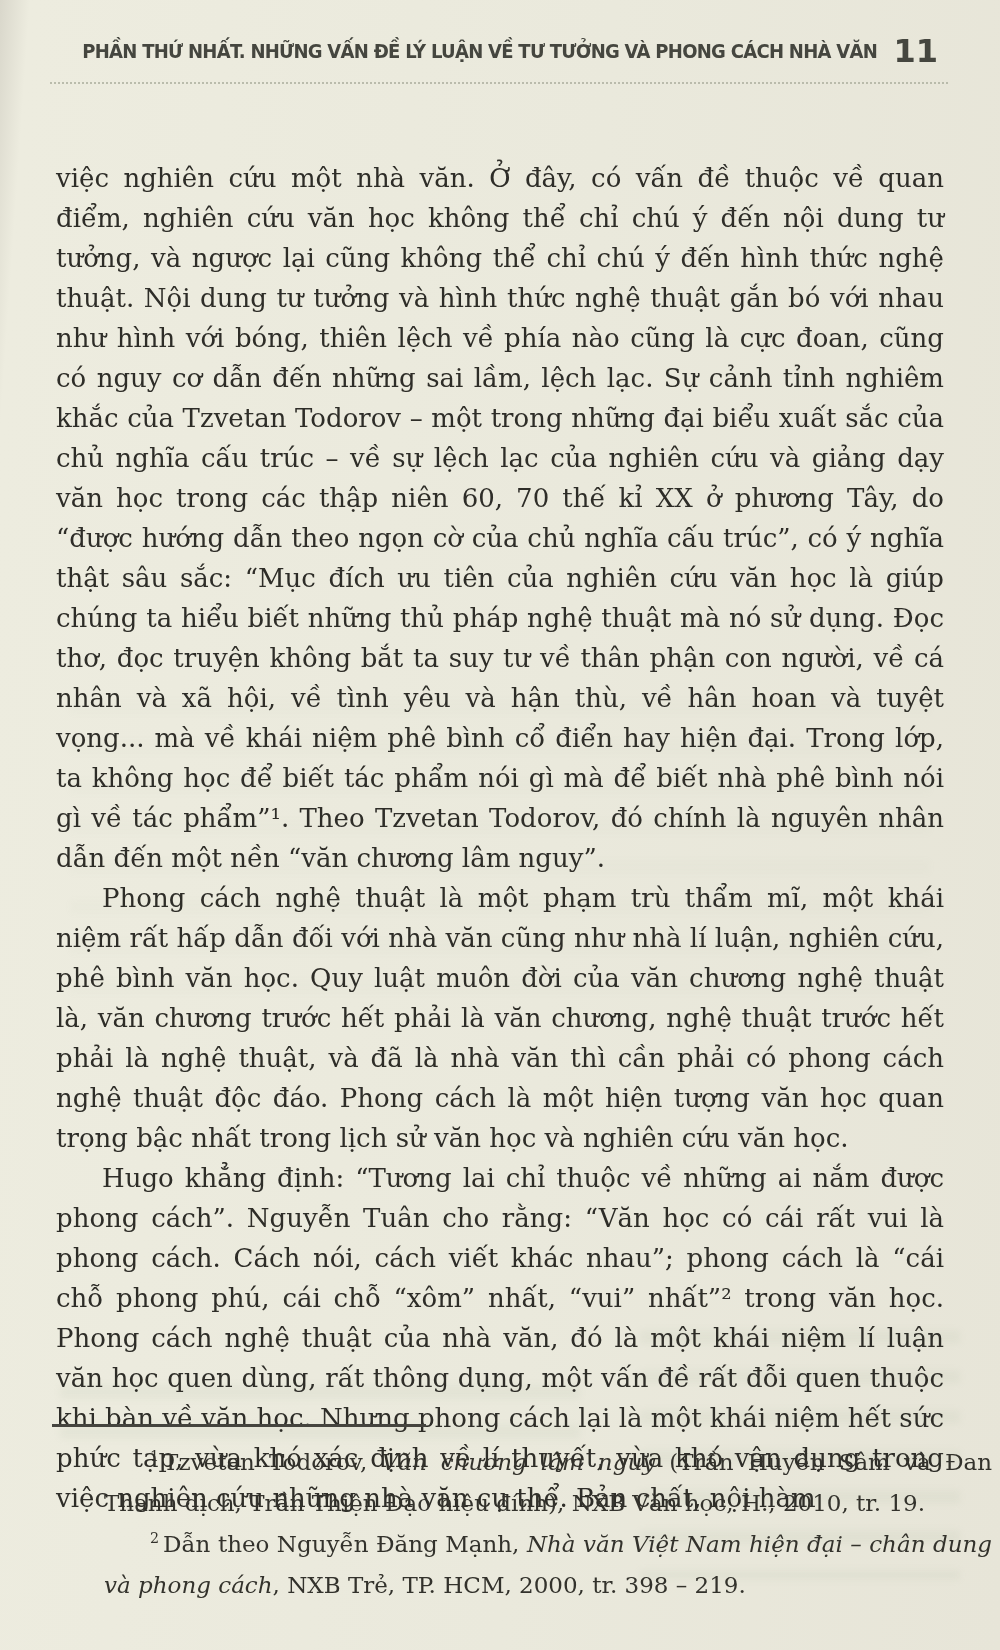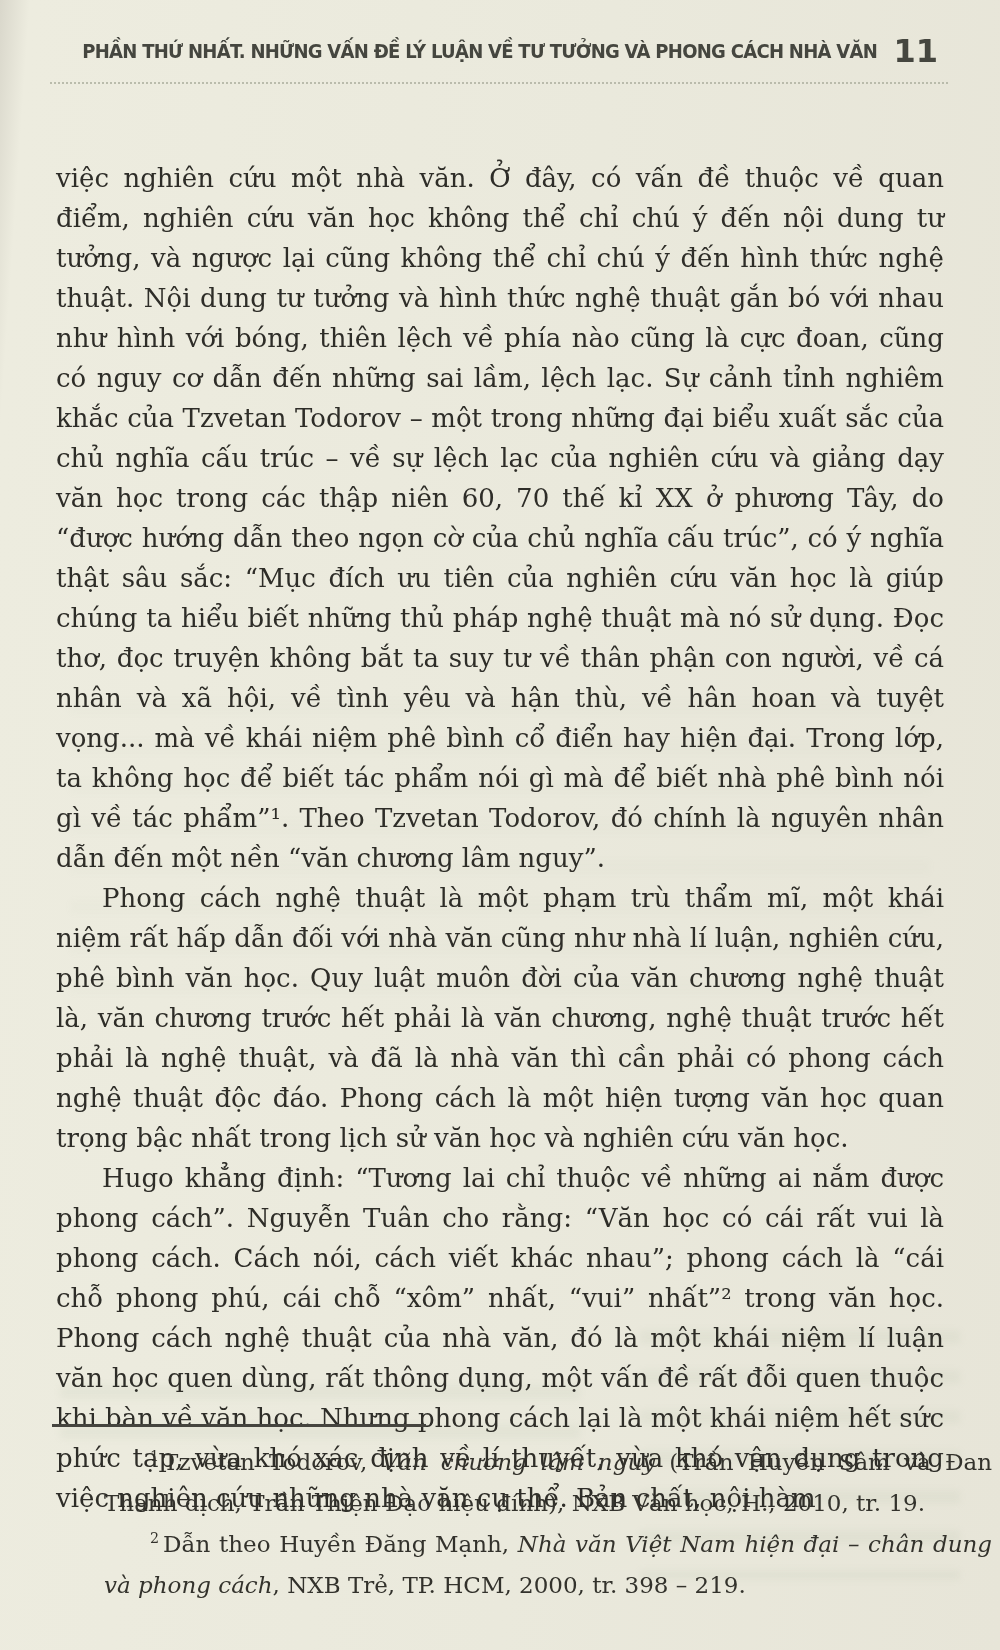--- a/index.html
+++ b/index.html
@@ -89,16 +89,16 @@
   <main class="body-text">
     <p>việc nghiên cứu một nhà văn. Ở đây, có vấn đề thuộc về quan điểm, nghiên cứu văn học không thể chỉ chú ý đến nội dung tư tưởng, và ngược lại cũng không thể chỉ chú ý đến hình thức nghệ thuật. Nội dung tư tưởng và hình thức nghệ thuật gắn bó với nhau như hình với bóng, thiên lệch về phía nào cũng là cực đoan, cũng có nguy cơ dẫn đến những sai lầm, lệch lạc. Sự cảnh tỉnh nghiêm khắc của Tzvetan Todorov – một trong những đại biểu xuất sắc của chủ nghĩa cấu trúc – về sự lệch lạc của nghiên cứu và giảng dạy văn học trong các thập niên 60, 70 thế kỉ XX ở phương Tây, do “được hướng dẫn theo ngọn cờ của chủ nghĩa cấu trúc”, có ý nghĩa thật sâu sắc: “Mục đích ưu tiên của nghiên cứu văn học là giúp chúng ta hiểu biết những thủ pháp nghệ thuật mà nó sử dụng. Đọc thơ, đọc truyện không bắt ta suy tư về thân phận con người, về cá nhân và xã hội, về tình yêu và hận thù, về hân hoan và tuyệt vọng... mà về khái niệm phê bình cổ điển hay hiện đại. Trong lớp, ta không học để biết tác phẩm nói gì mà để biết nhà phê bình nói gì về tác phẩm”¹. Theo Tzvetan Todorov, đó chính là nguyên nhân dẫn đến một nền “văn chương lâm nguy”.</p>
     <p class="indent">Phong cách nghệ thuật là một phạm trù thẩm mĩ, một khái niệm rất hấp dẫn đối với nhà văn cũng như nhà lí luận, nghiên cứu, phê bình văn học. Quy luật muôn đời của văn chương nghệ thuật là, văn chương trước hết phải là văn chương, nghệ thuật trước hết phải là nghệ thuật, và đã là nhà văn thì cần phải có phong cách nghệ thuật độc đáo. Phong cách là một hiện tượng văn học quan trọng bậc nhất trong lịch sử văn học và nghiên cứu văn học.</p>
     <p class="indent">Hugo khẳng định: “Tương lai chỉ thuộc về những ai nắm được phong cách”. Nguyễn Tuân cho rằng: “Văn học có cái rất vui là phong cách. Cách nói, cách viết khác nhau”; phong cách là “cái chỗ phong phú, cái chỗ “xôm” nhất, “vui” nhất”² trong văn học. Phong cách nghệ thuật của nhà văn, đó là một khái niệm lí luận văn học quen dùng, rất thông dụng, một vấn đề rất đỗi quen thuộc khi bàn về văn học. Nhưng phong cách lại là một khái niệm hết sức phức tạp, vừa khó xác định về lí thuyết, vừa khó vận dụng trong việc nghiên cứu những nhà văn cụ thể. Bản chất, nội hàm</p>
   </main>
 
   <div class="footnote-divider"></div>
 
   <section class="footnotes">
     <p><sup>1</sup><span>Tzvetan Todorov, </span><em>Văn chương lâm nguy</em><span> (Trần Huyền Sâm và Đan Thanh dịch, Trần Thiện Đạo hiệu đính), NXB Văn học, H., 2010, tr. 19.</span></p>
-    <p><sup>2</sup><span>Dẫn theo Huyền Đăng Mạnh, </span><em>Nhà văn Việt Nam hiện đại – chân dung và phong cách</em><span>, NXB Trẻ, TP. HCM, 2000, tr. 398 – 219.</span></p>
+    <p><sup>2</sup><span>Dẫn theo Nguyễn Đăng Mạnh, </span><em>Nhà văn Việt Nam hiện đại – chân dung và phong cách</em><span>, NXB Trẻ, TP. HCM, 2000, tr. 398 – 219.</span></p>
   </section>
 
 </div>
 
 </body></html>

